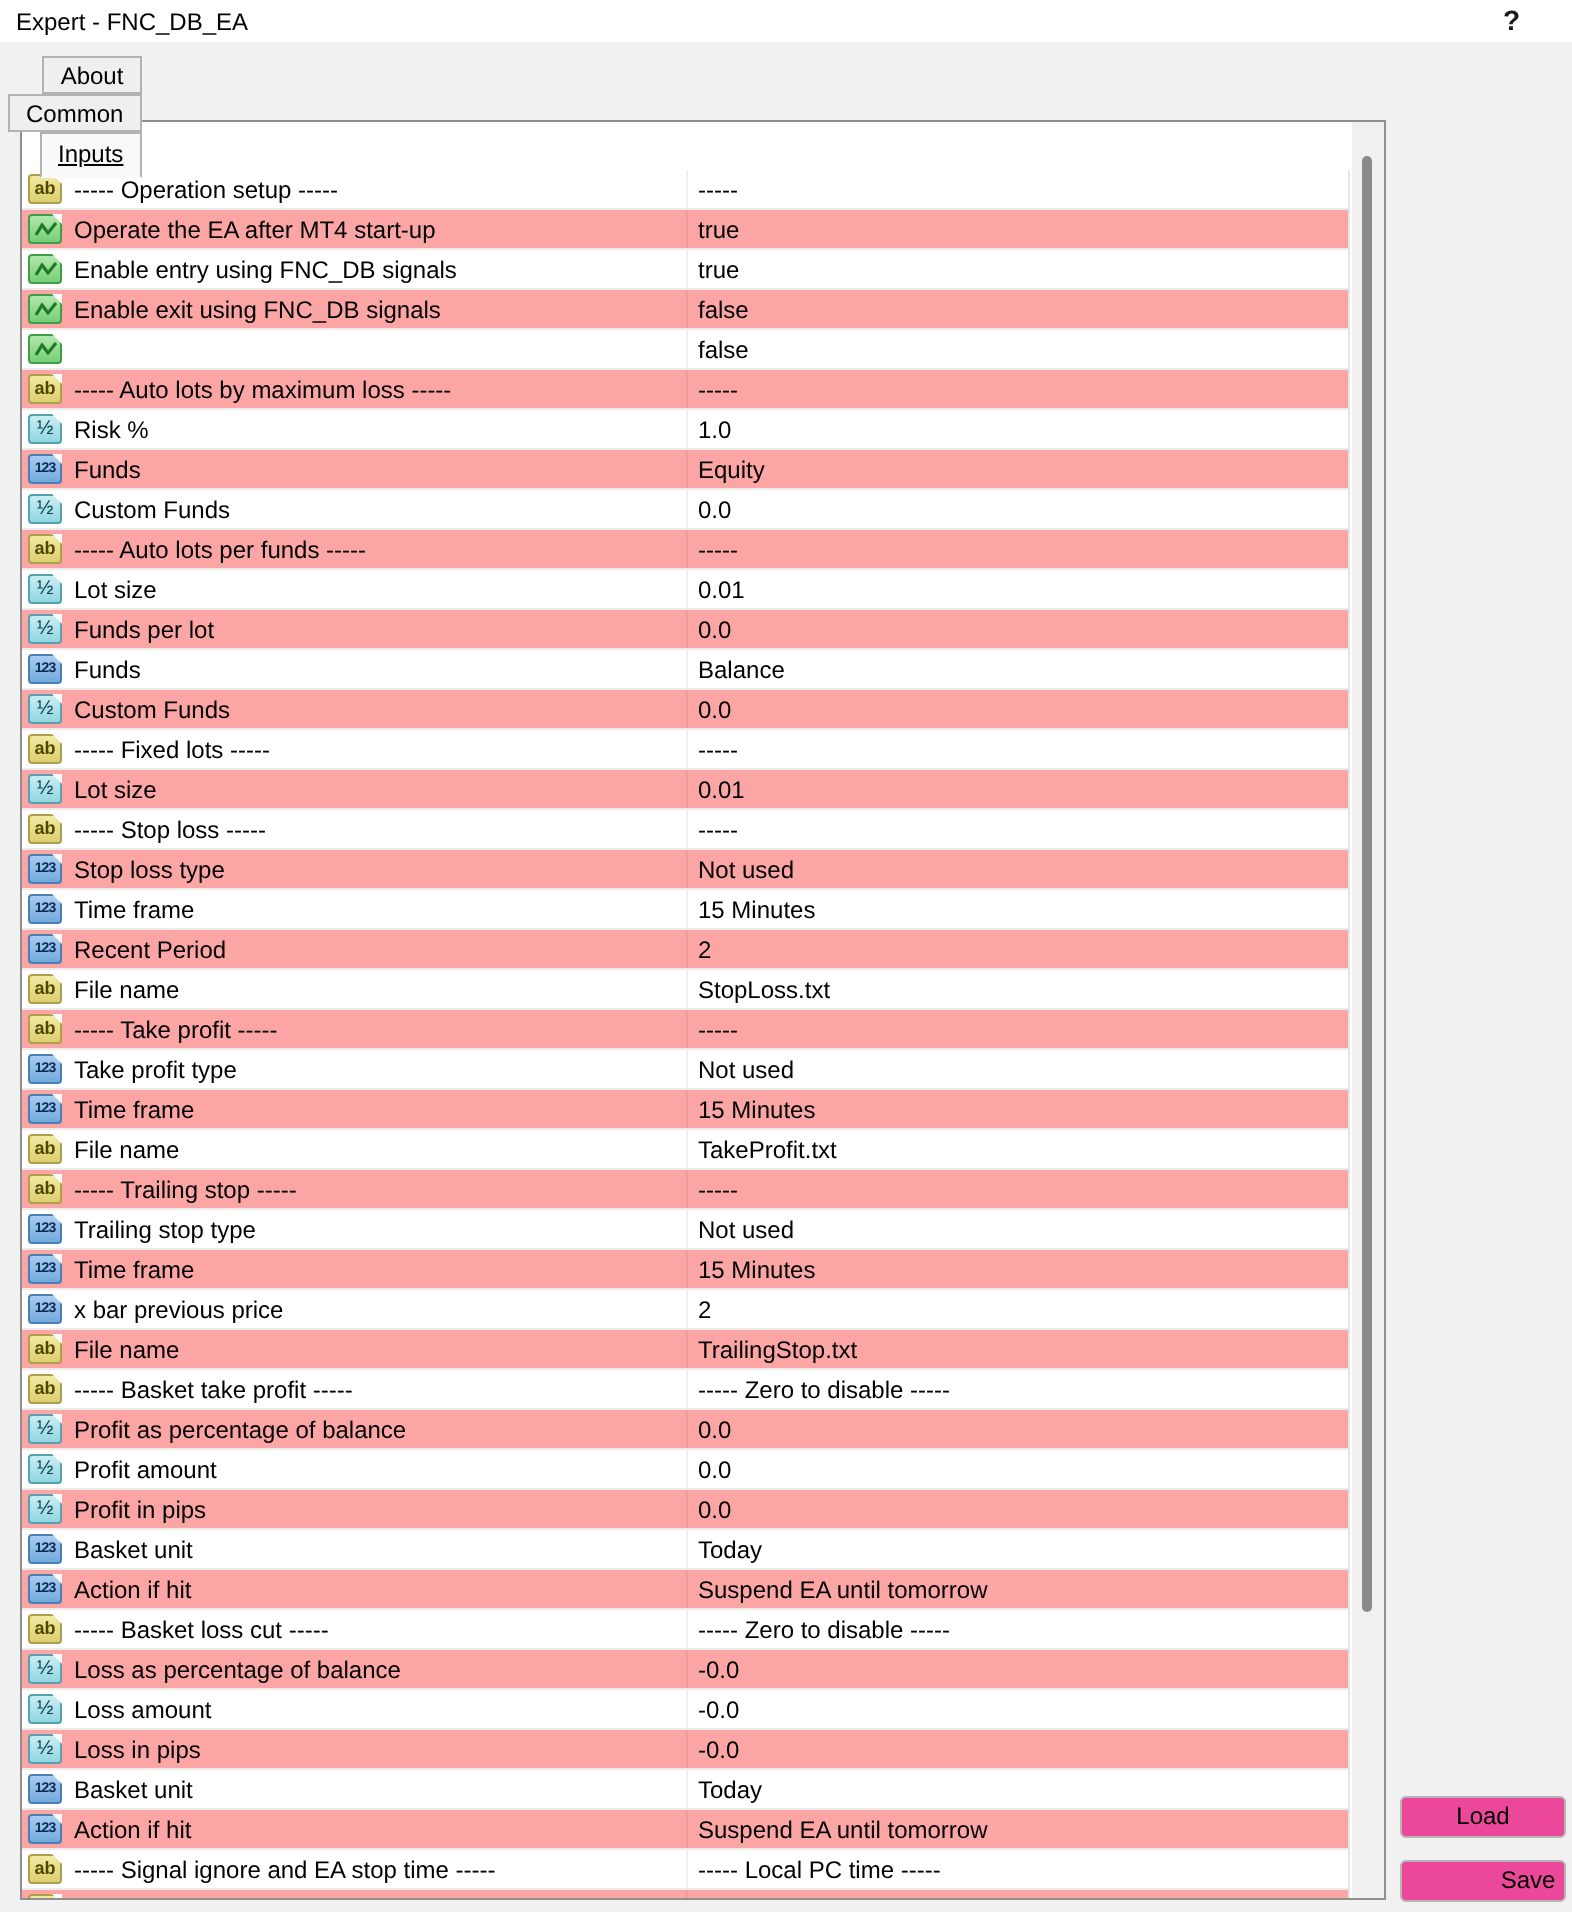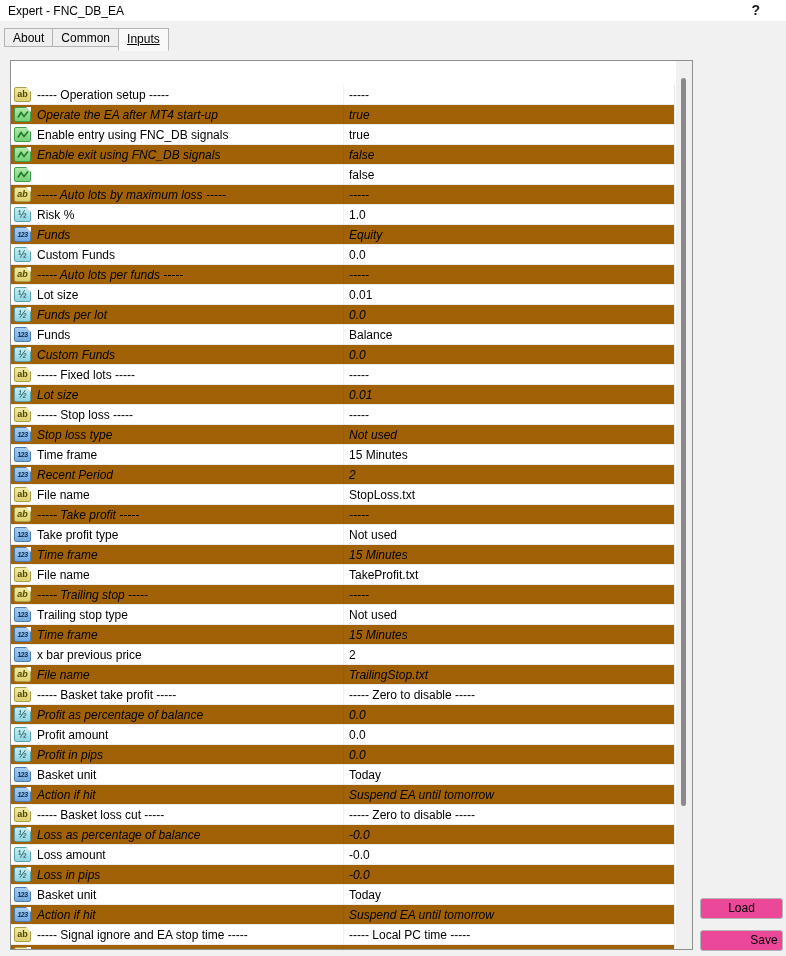--- a/index.html
+++ b/index.html
@@ -8,21 +8,21 @@
     background:#f1f1f1; color:#000;
     font-family:"Liberation Sans", sans-serif; font-size:12px;
     -webkit-font-smoothing:antialiased;
   }
   
   .titlebar { position:absolute; left:0; top:0; right:0; height:21px; background:#ffffff; }
   .title   { position:absolute; left:8px; top:4px; font-size:12px; white-space:nowrap; }
   .helpbtn { position:absolute; right:26px; top:2px; font-size:14px; font-weight:700; color:#1a1a1a; cursor:default; }
 
   
-  .tabs { position:absolute; left:4px; top:28px; height:23px; display:flex; align-items:flex-start; }
+  .tabs { position:absolute; left:4px; top:28px; height:23px; display:flex; align-items:flex-end;flex-direction:column; }
   .tab {
     height:19px; line-height:18px; padding:0 8px; box-sizing:border-box;
     background:#efefef; border:1px solid #b3b3b3; margin-right:-1px;
     white-space:nowrap; position:relative; z-index:1; cursor:default;
   }
   .tab.selected {
     height:23px; line-height:21px; background:#f9f9f9;
     border-bottom:1px solid #f9f9f9; z-index:2;text-decoration:underline;
   }
 
@@ -34,21 +34,21 @@
   .lv-header { position:absolute; left:0; top:0; right:16px; height:24px; background:#ffffff;
                border-bottom:1px solid #e3e3e3; }
   .lv-header .col-var { position:absolute; left:19px; top:5px; }
   .lv-header .col-val { position:absolute; left:338px; top:5px; }
   .lv-header .hsep    { position:absolute; left:332px; top:3px; bottom:3px; width:1px; background:#dadada; }
 
   .rows { position:absolute; left:0; top:24px; right:17px; bottom:0; overflow:hidden;
           border-right:1px solid #e6e6e6; }
   .row { position:relative; height:20px; box-sizing:border-box;
          border-bottom:1px solid #ebebeb; background:#ffffff; }
-  .row.alt { background:#a16207;font-style:italic; }
+  .row.alt { background:#fca5a5; }
   .row::before { content:''; position:absolute; left:332px; top:0; bottom:0; width:1px;
                  background:rgba(0,0,0,0.055); }
   .row .var { position:absolute; left:26px; top:3px; white-space:nowrap; }
   .row .val { position:absolute; left:338px; top:3px; white-space:nowrap; }
 
   
   .icon {
     position:absolute; left:3px; top:2px; width:17px; height:15px;
     box-sizing:border-box; border-radius:2px; border:1px solid #999;
     display:flex; align-items:center; justify-content:center;

